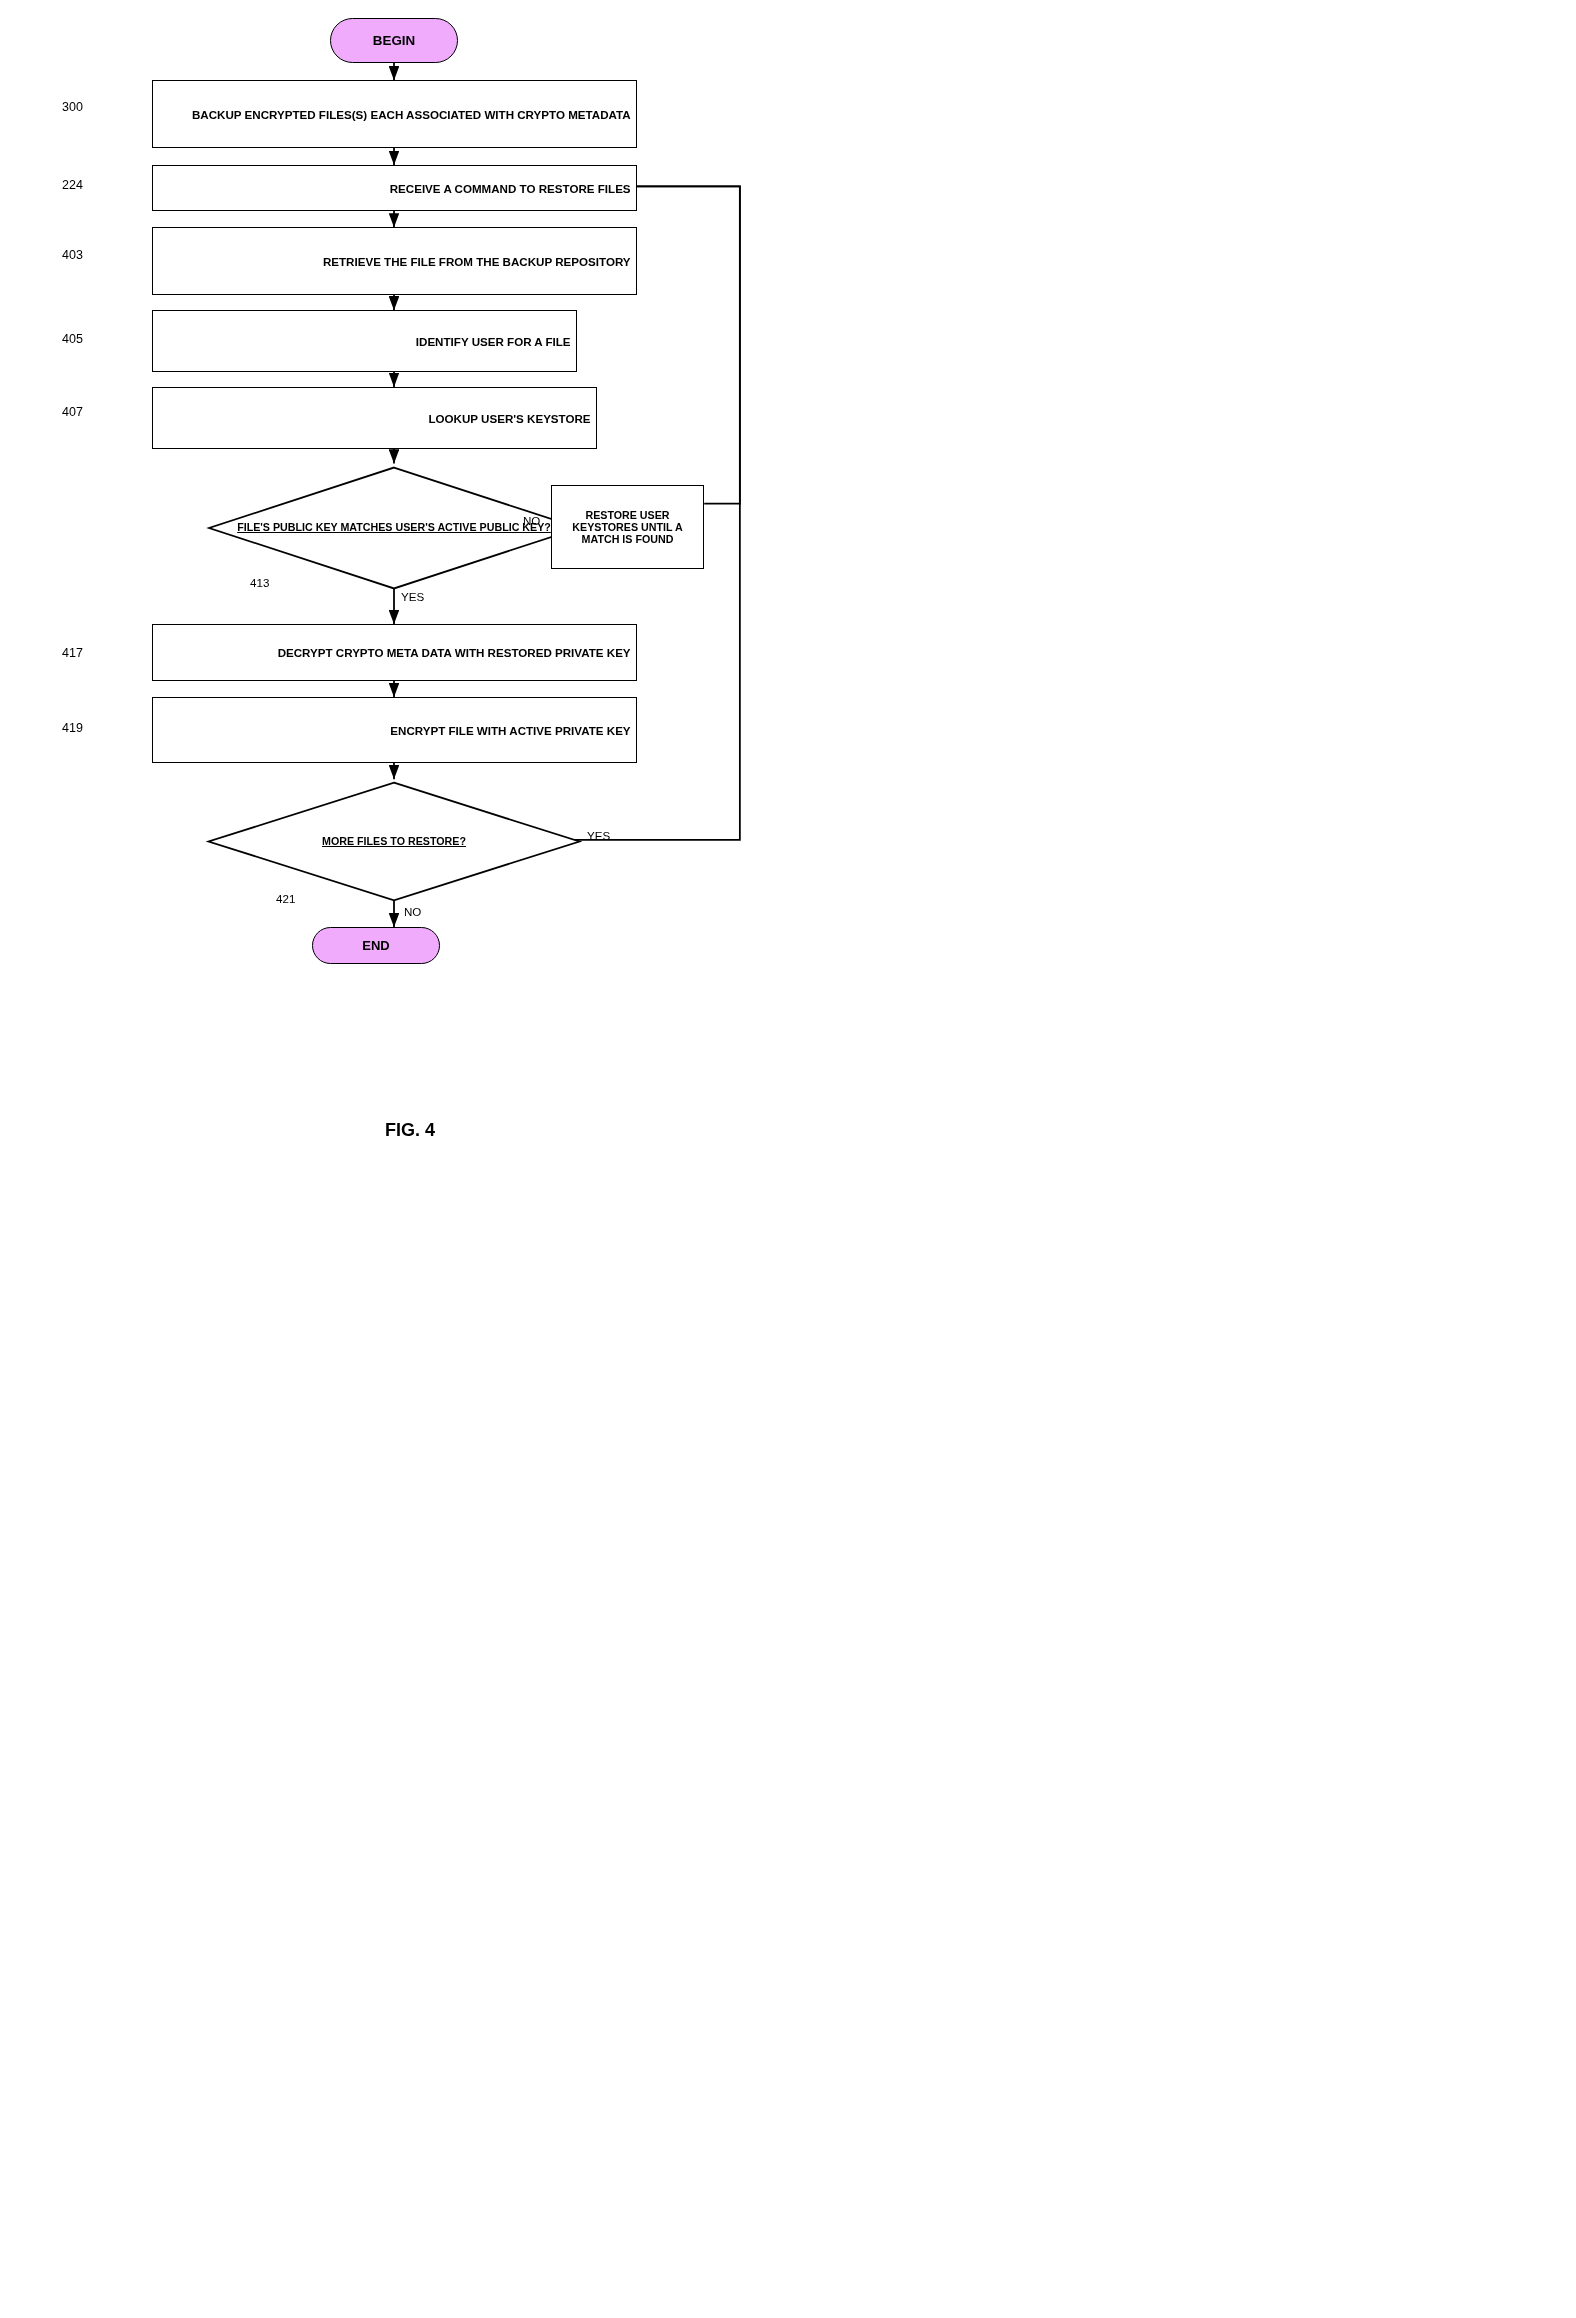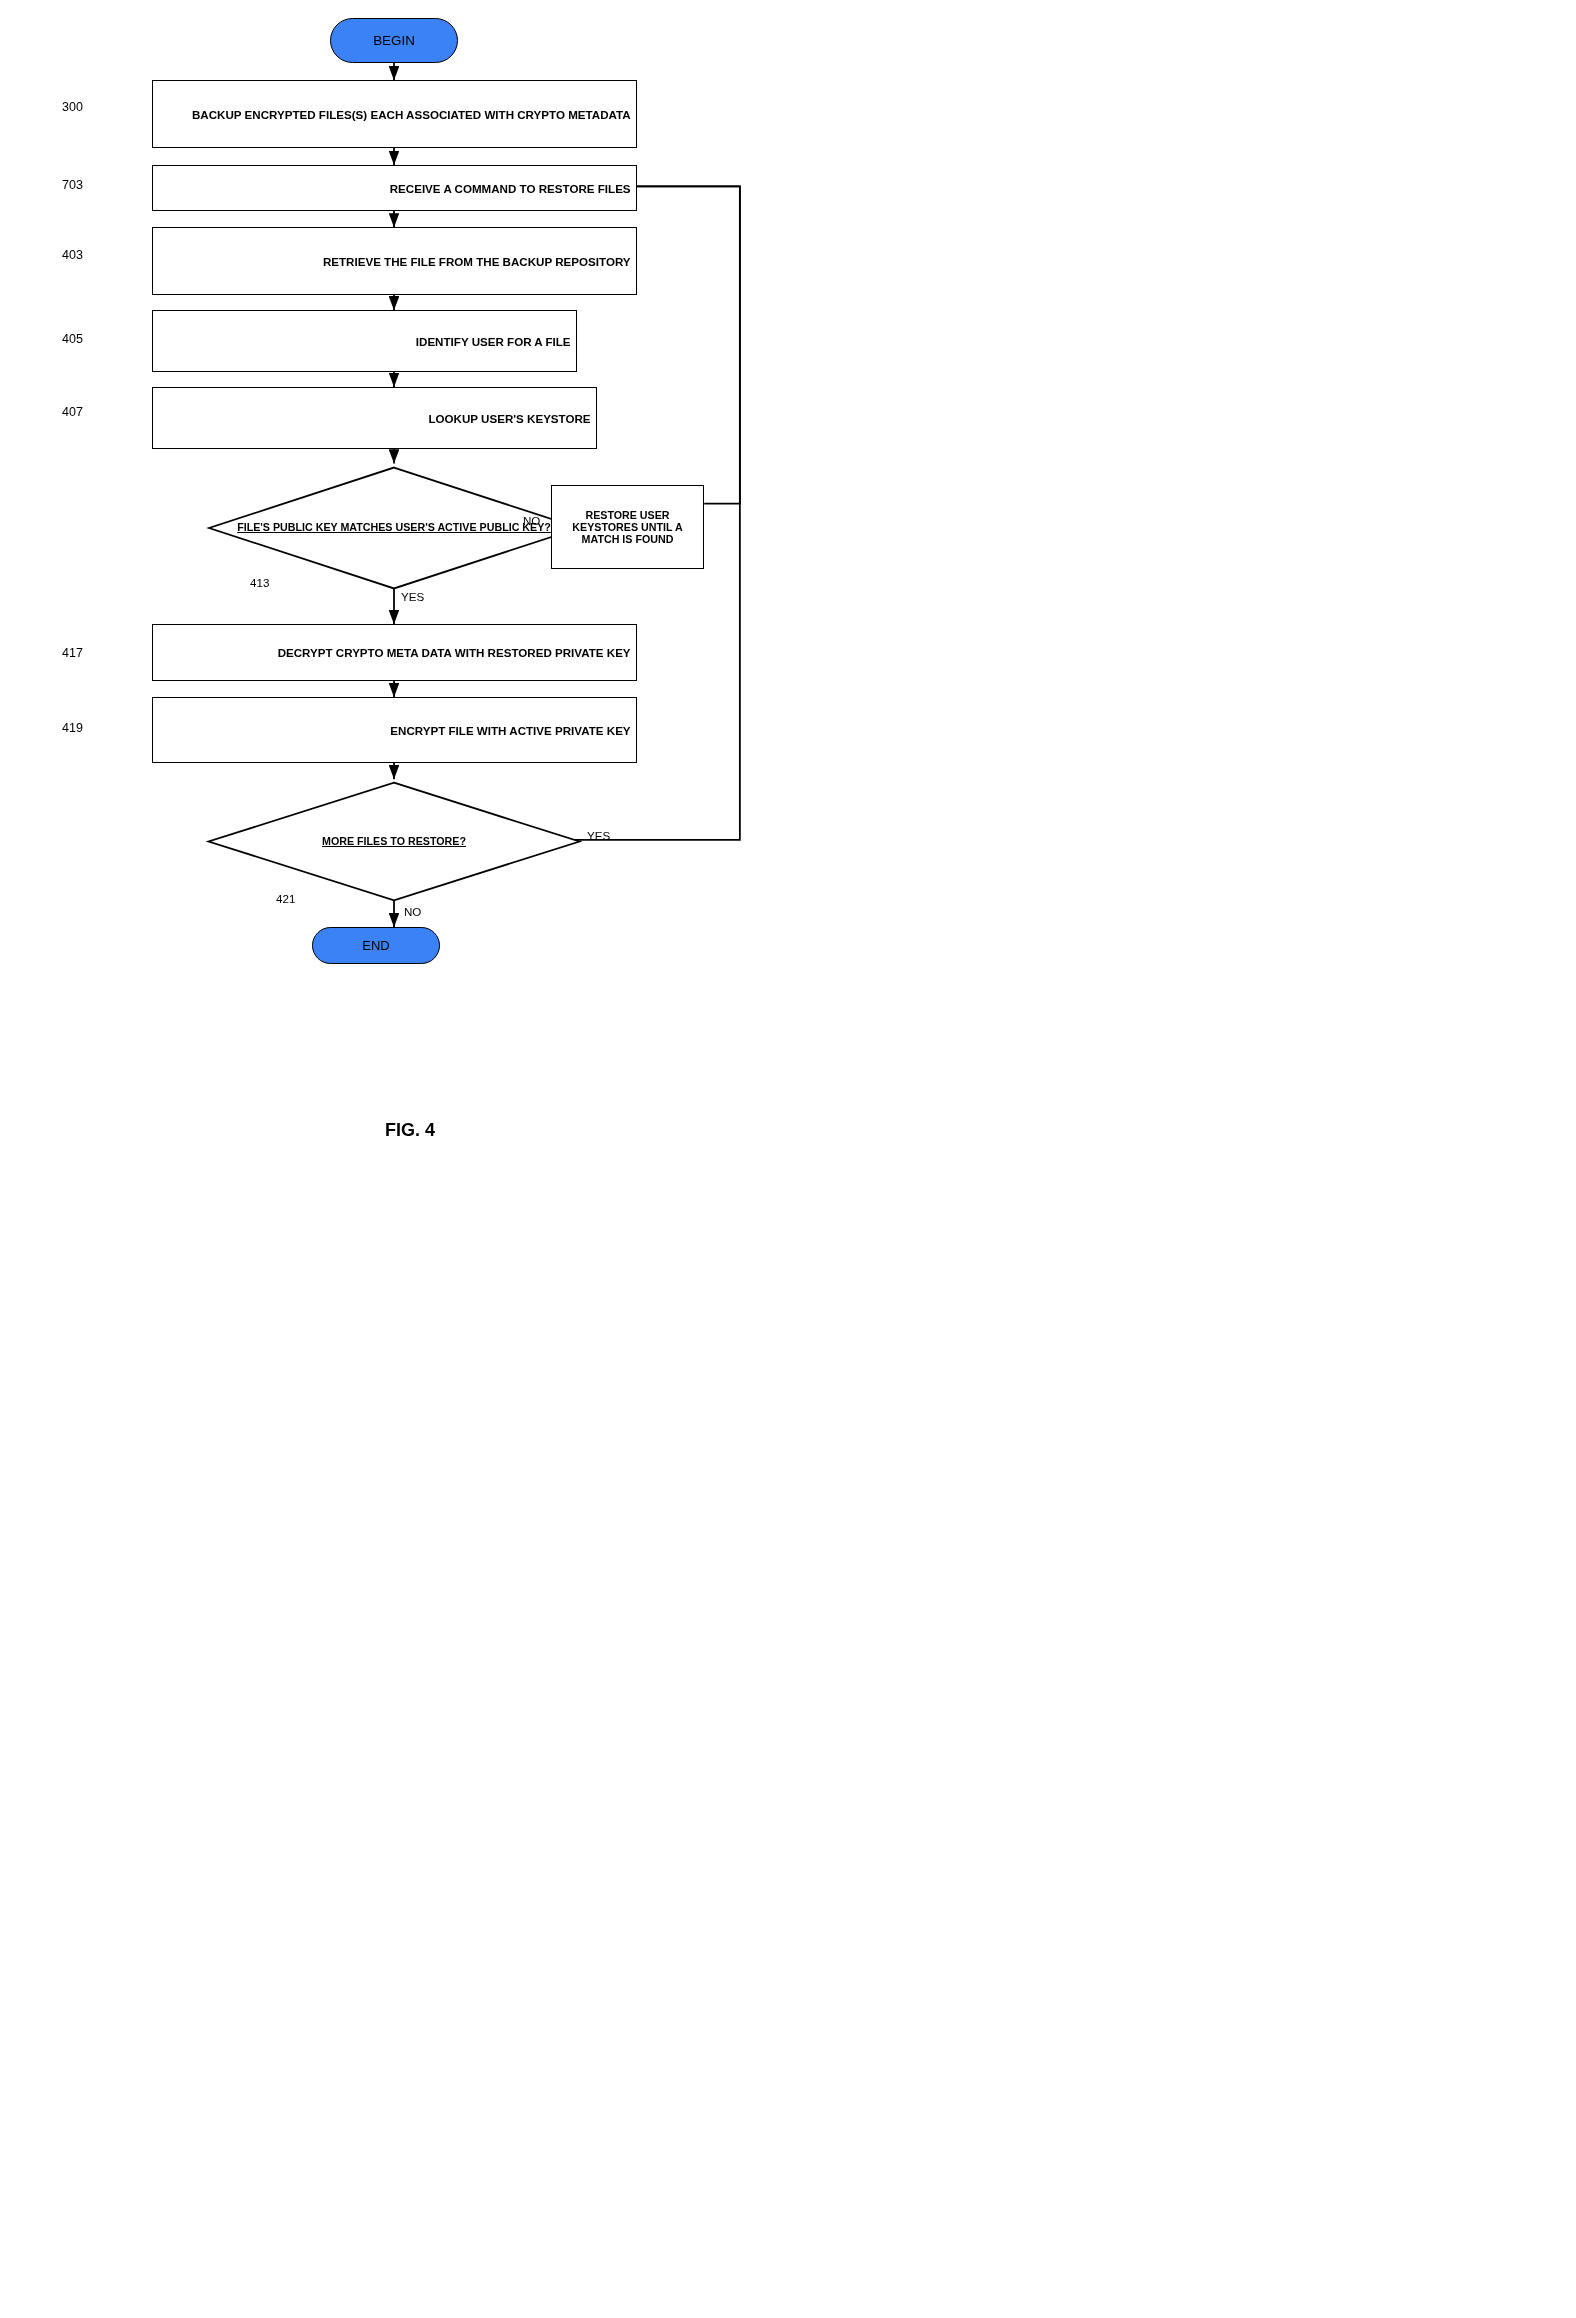--- a/index.html
+++ b/index.html
@@ -24,22 +24,22 @@
     
     .terminal {
       position: absolute;
       border: 1.8px solid #000;
       border-radius: 25px;
       display: flex;
       align-items: center;
       justify-content: center;
       text-align: center;
       font-size: 12.5px;
-      font-weight: normal;
-      background: #3b82f6;
+      font-weight: bold;
+      background: #f0abfc;
     }
     
     .process {
       position: absolute;
       border: 1.8px solid #000;
       display: flex;
       align-items: center;
       justify-content: flex-end;
       text-align: center;
       font-size: 11.6px;
@@ -136,21 +136,21 @@
     <div class="terminal" style="left:330px; top:18px; width:128px; height:45px; font-size:13.4px;">
       <span>BEGIN</span>
     </div>
 
     <div class="ref-label" style="left:62px; top:100px;">300</div>
 
     <div class="process" style="left:152px; top:80px; width:485px; height:68px;">
       <span>BACKUP ENCRYPTED FILES(S) EACH ASSOCIATED WITH CRYPTO METADATA</span>
     </div>
 
-    <div class="ref-label" style="left:62px; top:178px;">703</div>
+    <div class="ref-label" style="left:62px; top:178px;">224</div>
 
     <div class="process" style="left:152px; top:165px; width:485px; height:46px;">
       <span>RECEIVE A COMMAND TO RESTORE FILES</span>
     </div>
 
     <div class="ref-label" style="left:62px; top:248px;">403</div>
 
     <div class="process" style="left:152px; top:227px; width:485px; height:68px;">
       <span>RETRIEVE THE FILE FROM THE BACKUP REPOSITORY</span>
     </div>

